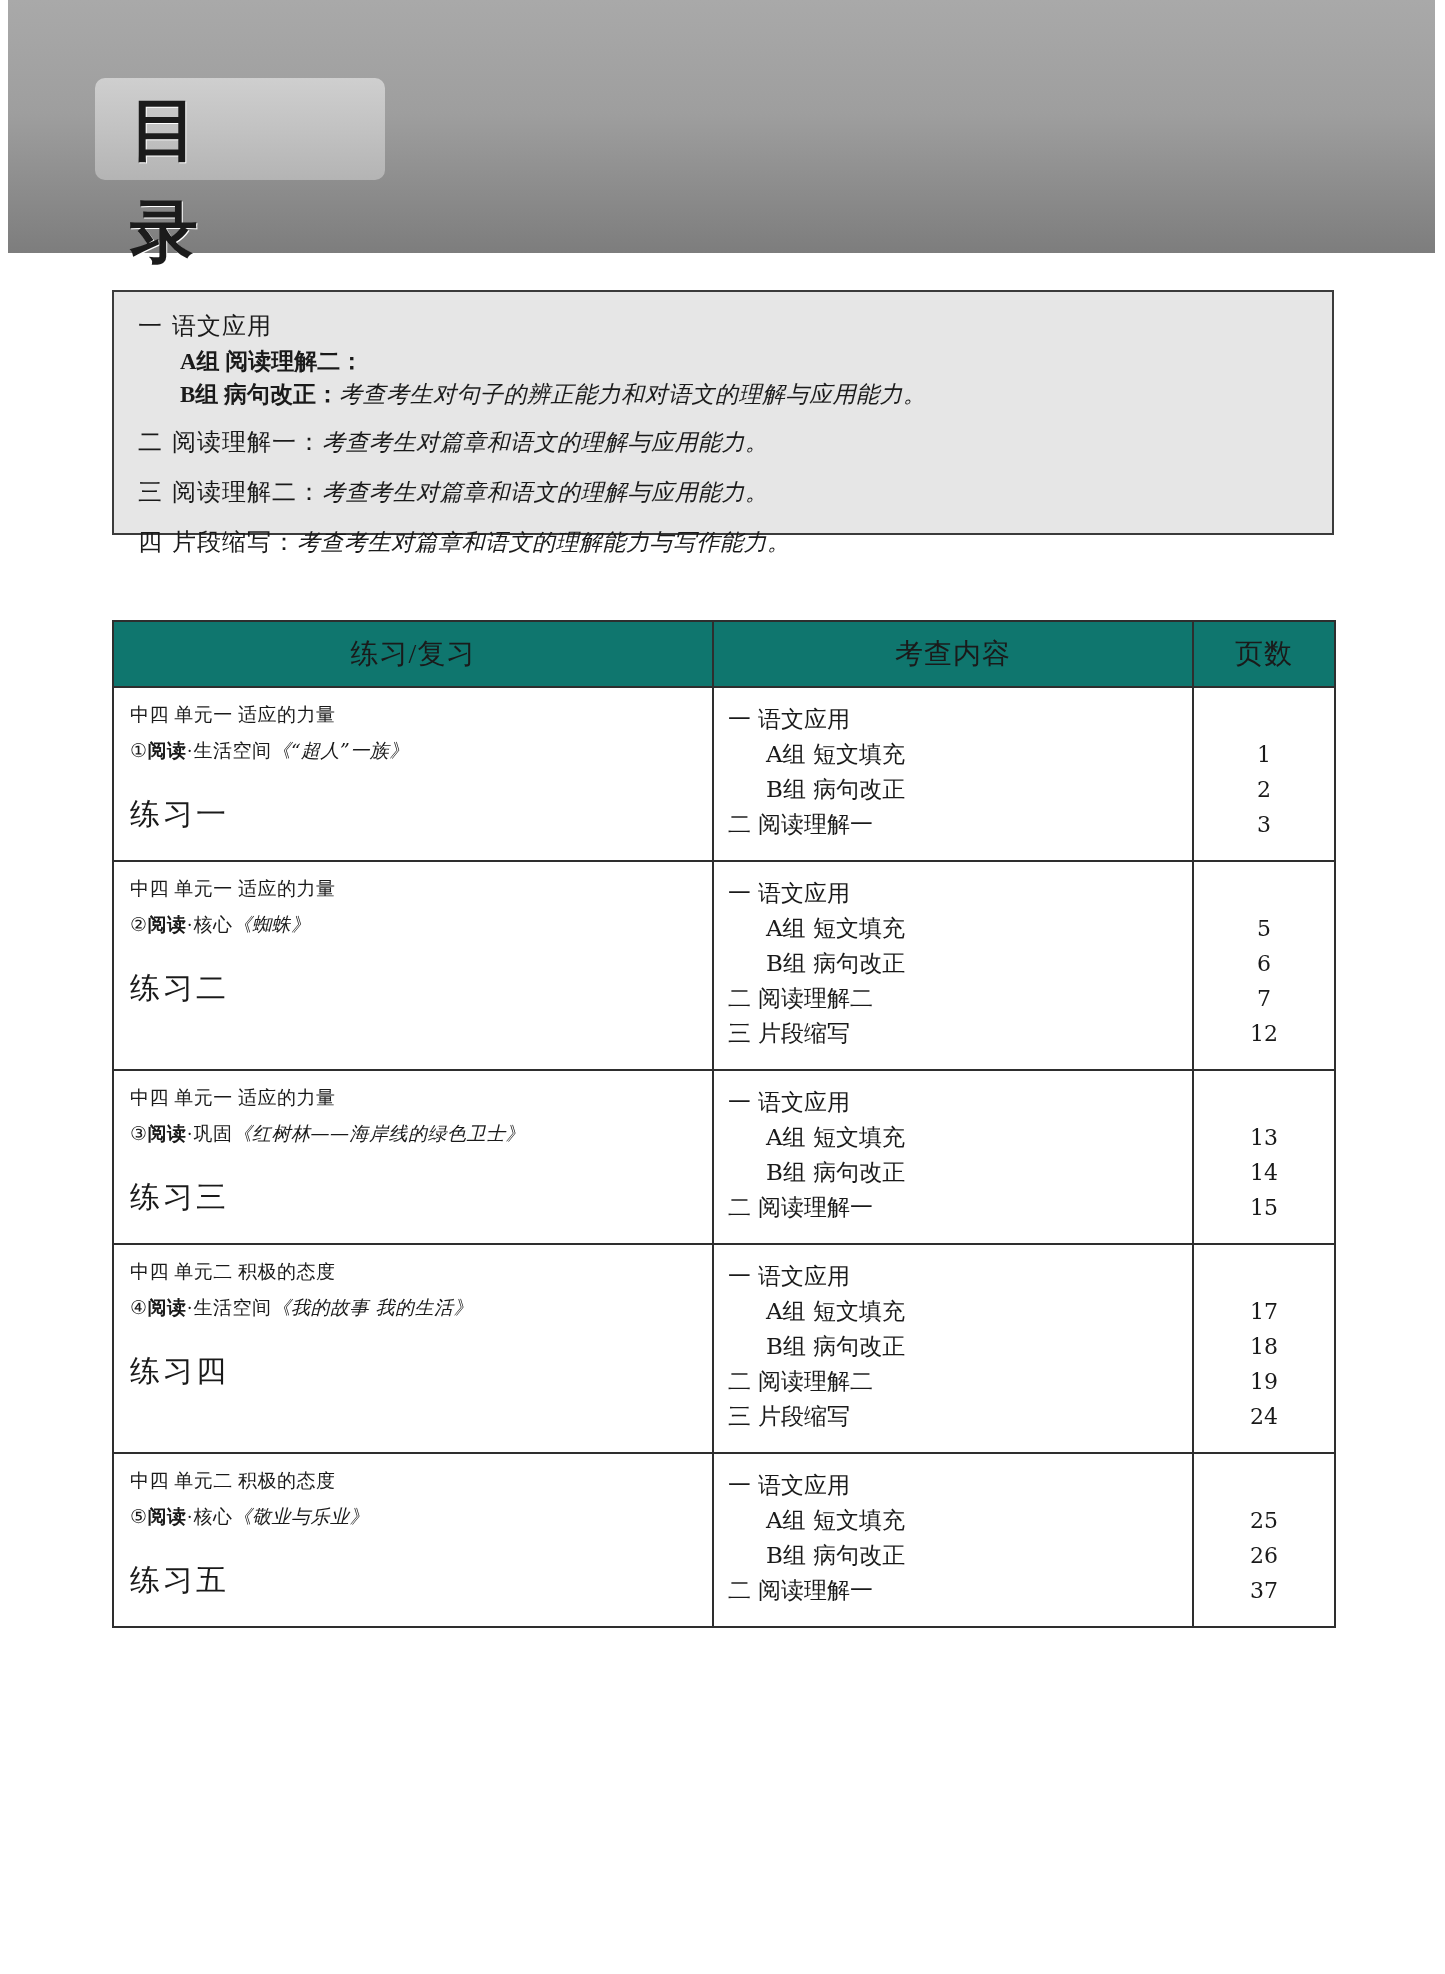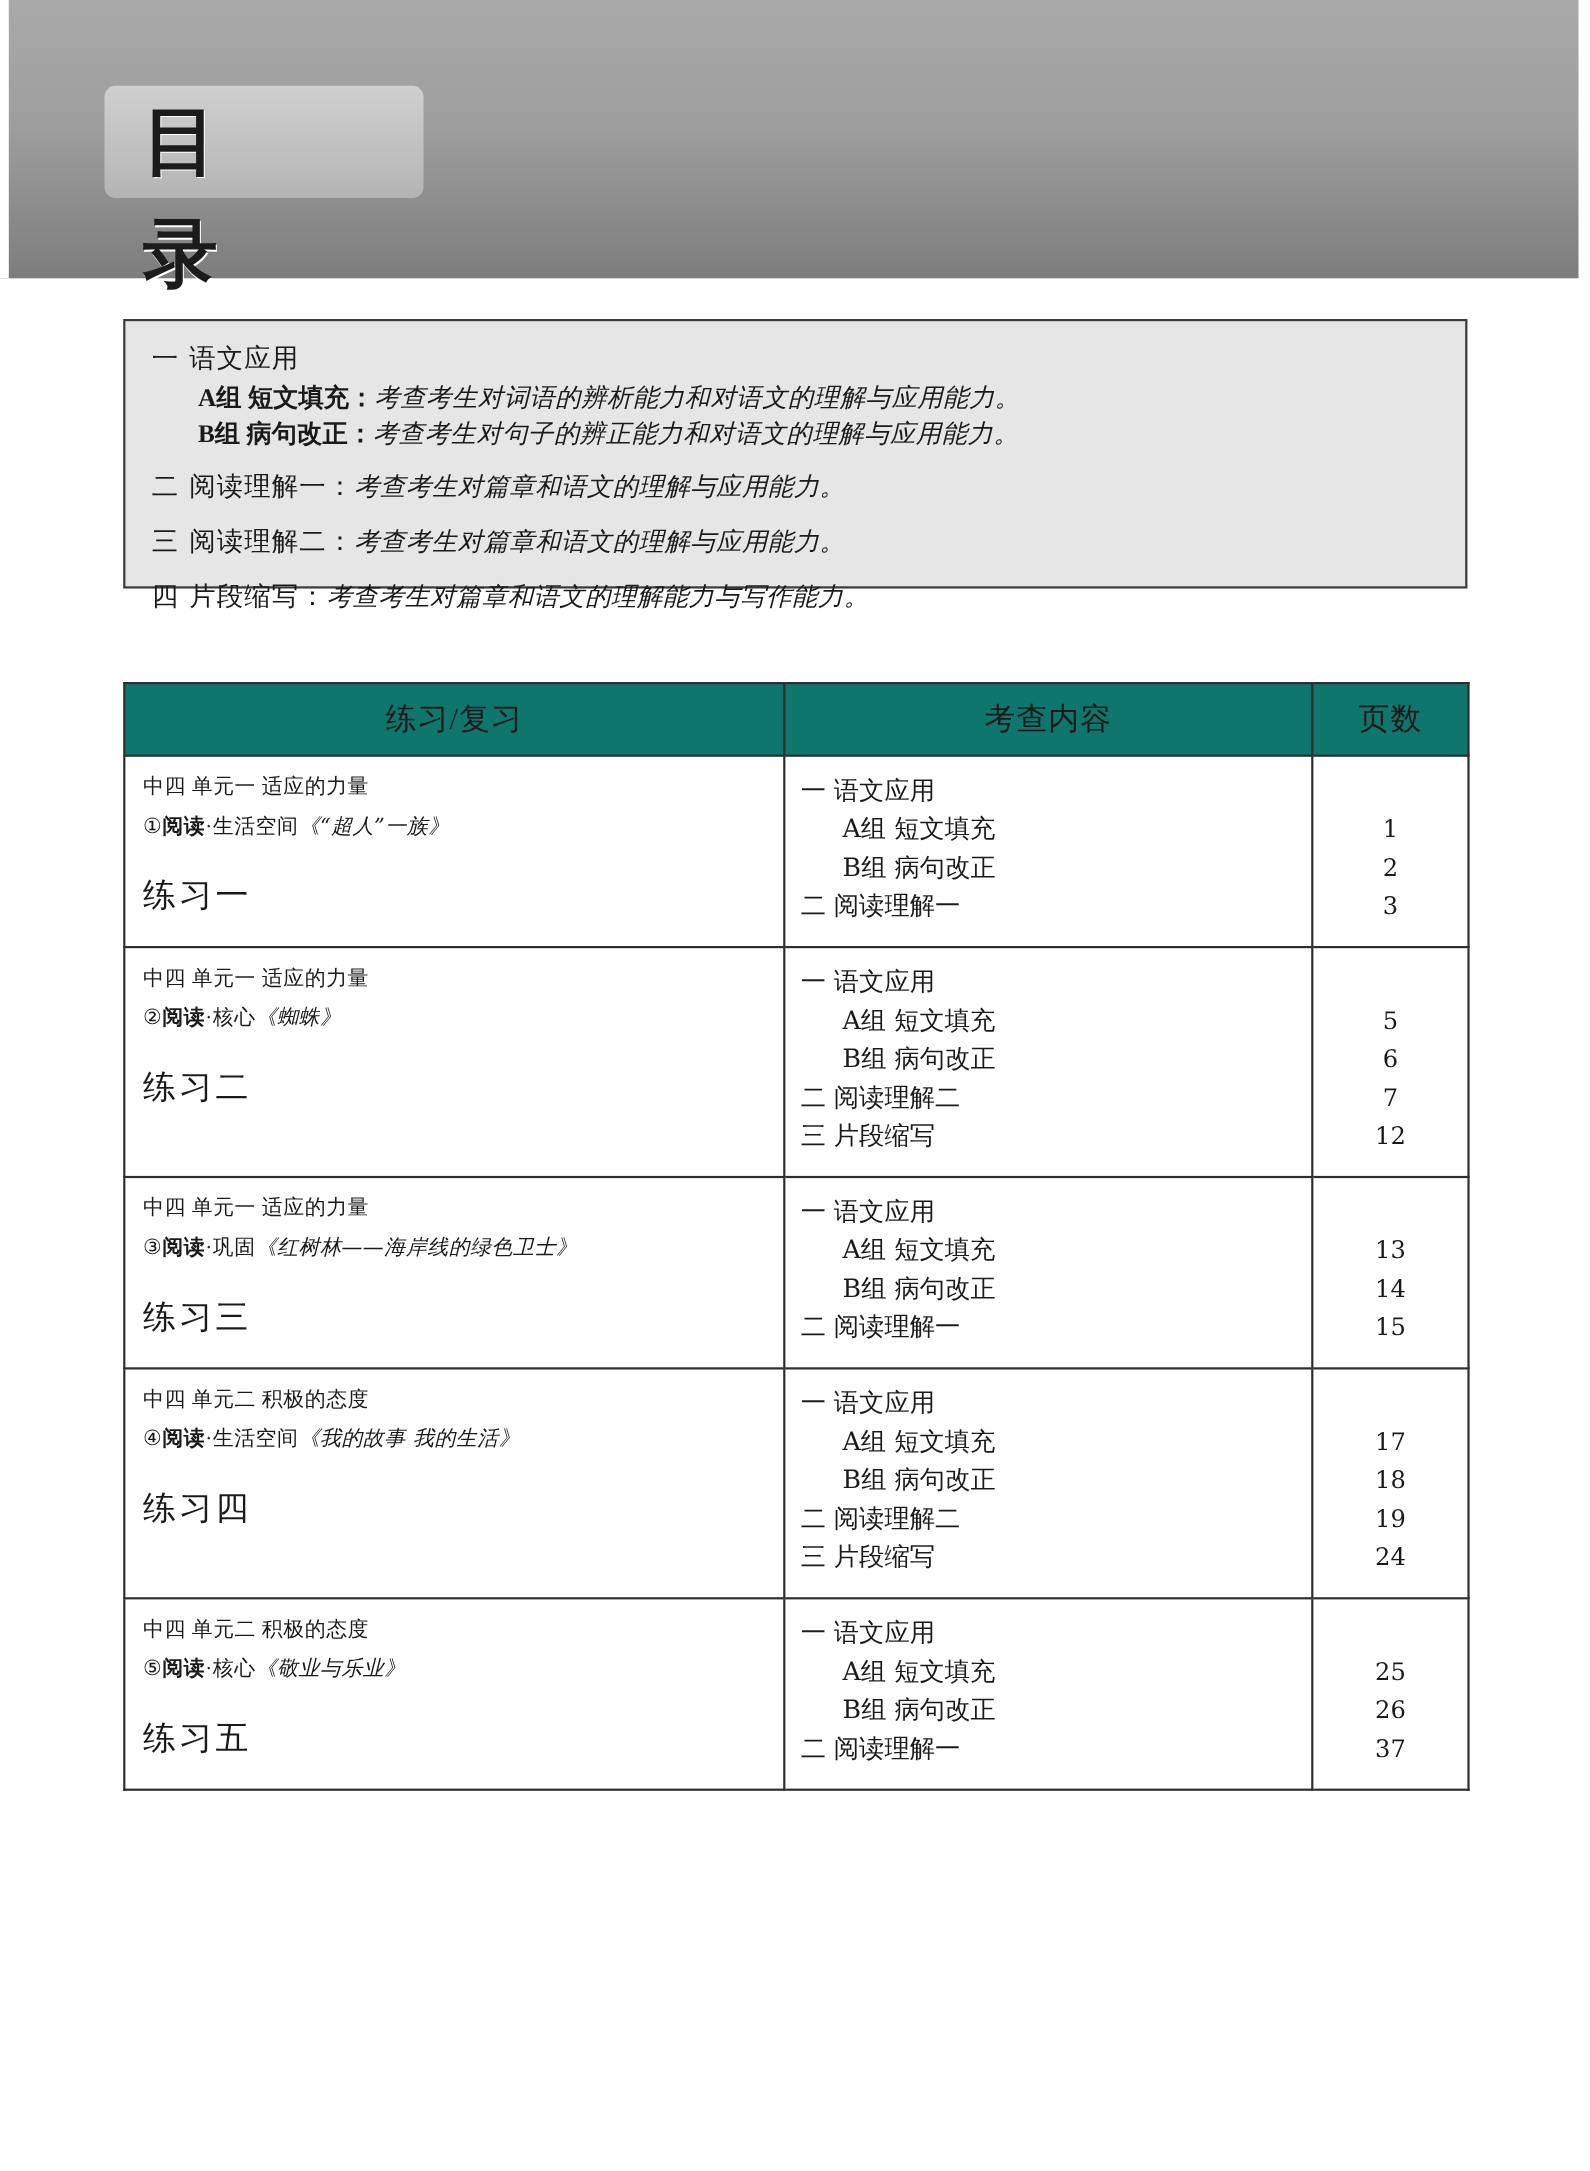--- a/index.html
+++ b/index.html
@@ -192,22 +192,21 @@
   <div class="title-plate"></div>
   <div class="title-text">目　录</div>
 </div>
 
 <div class="intro-box" id="intro-box">
     <div class="intro-line">
       <span class="num">一</span>
       <span class="term">语文应用</span>
     </div>
     <div class="intro-line intro-sub">
-      <span class="grp">A组 短文填充：</span>
-      <span class="desc">考查考生对词语的辨析能力和对语文的理解与应用能力。</span>
+      <span class="grp">A组 阅读理解二：</span>
     </div>
     <div class="intro-line intro-sub">
       <span class="grp">B组 病句改正：</span>
       <span class="desc">考查考生对句子的辨正能力和对语文的理解与应用能力。</span>
     </div>
     <div class="intro-row-gap"></div>
     <div class="intro-line">
       <span class="num">二</span>
       <span class="term">阅读理解一：</span>
       <span class="desc">考查考生对篇章和语文的理解与应用能力。</span>

